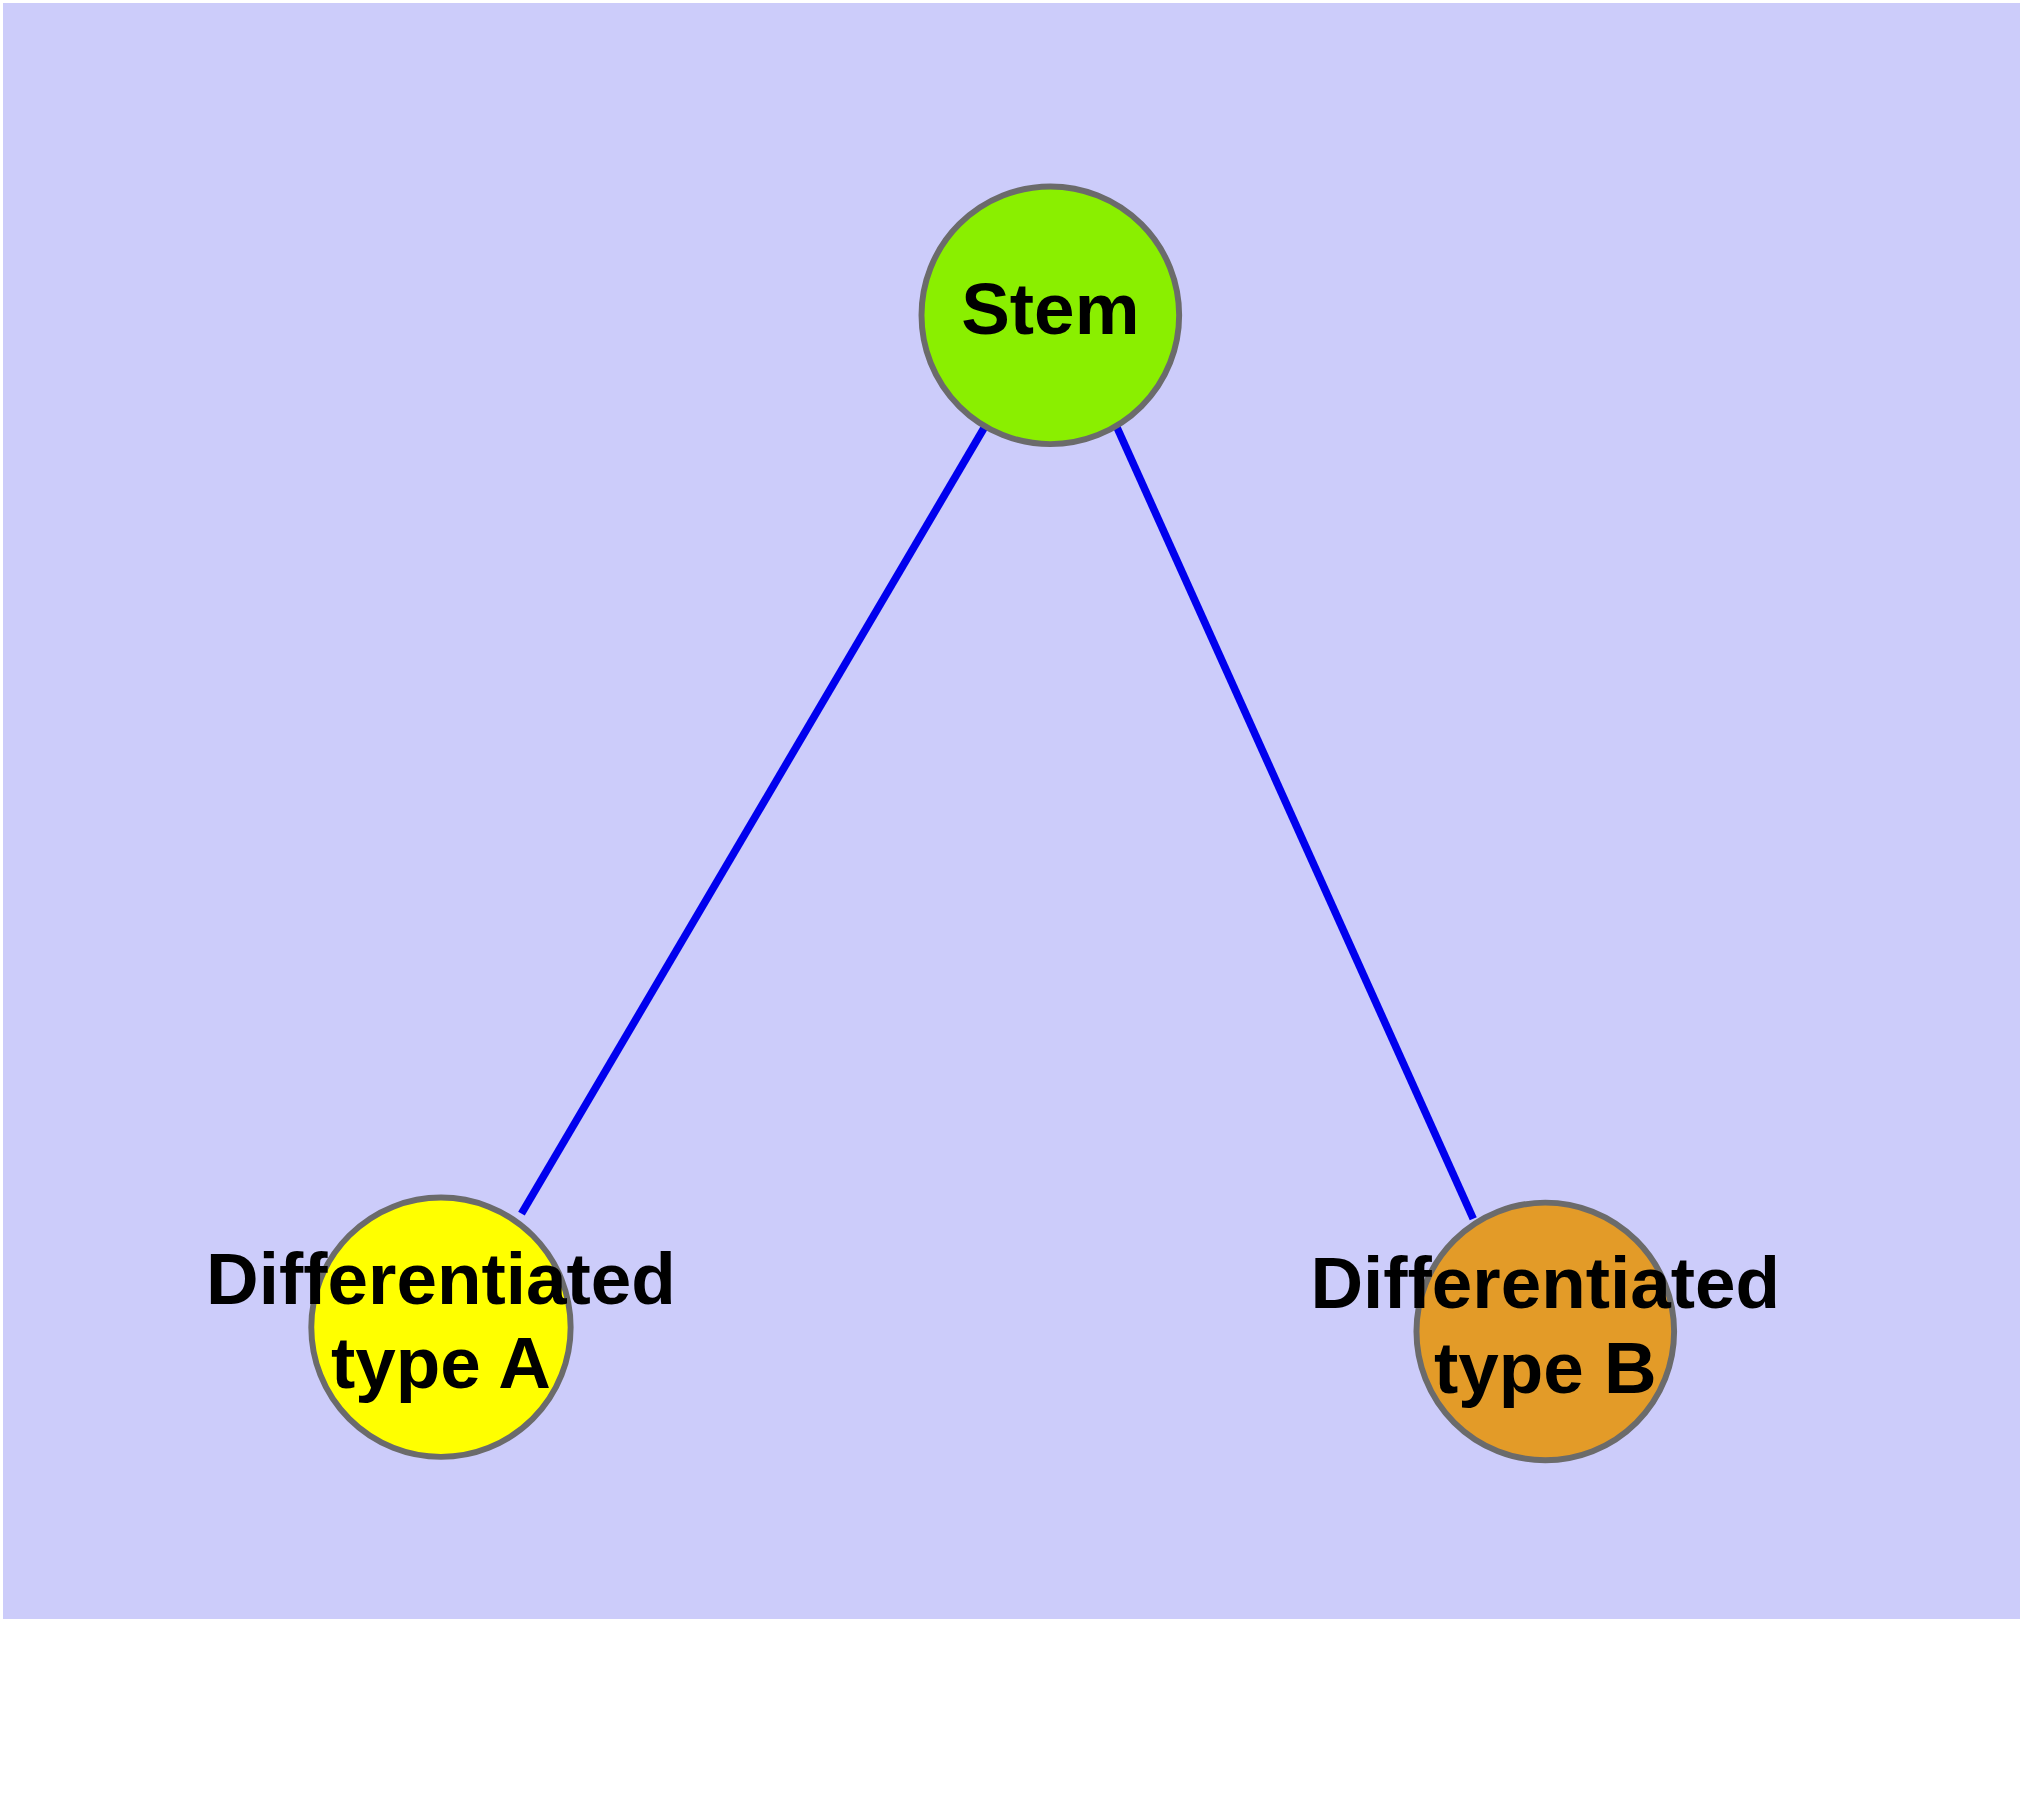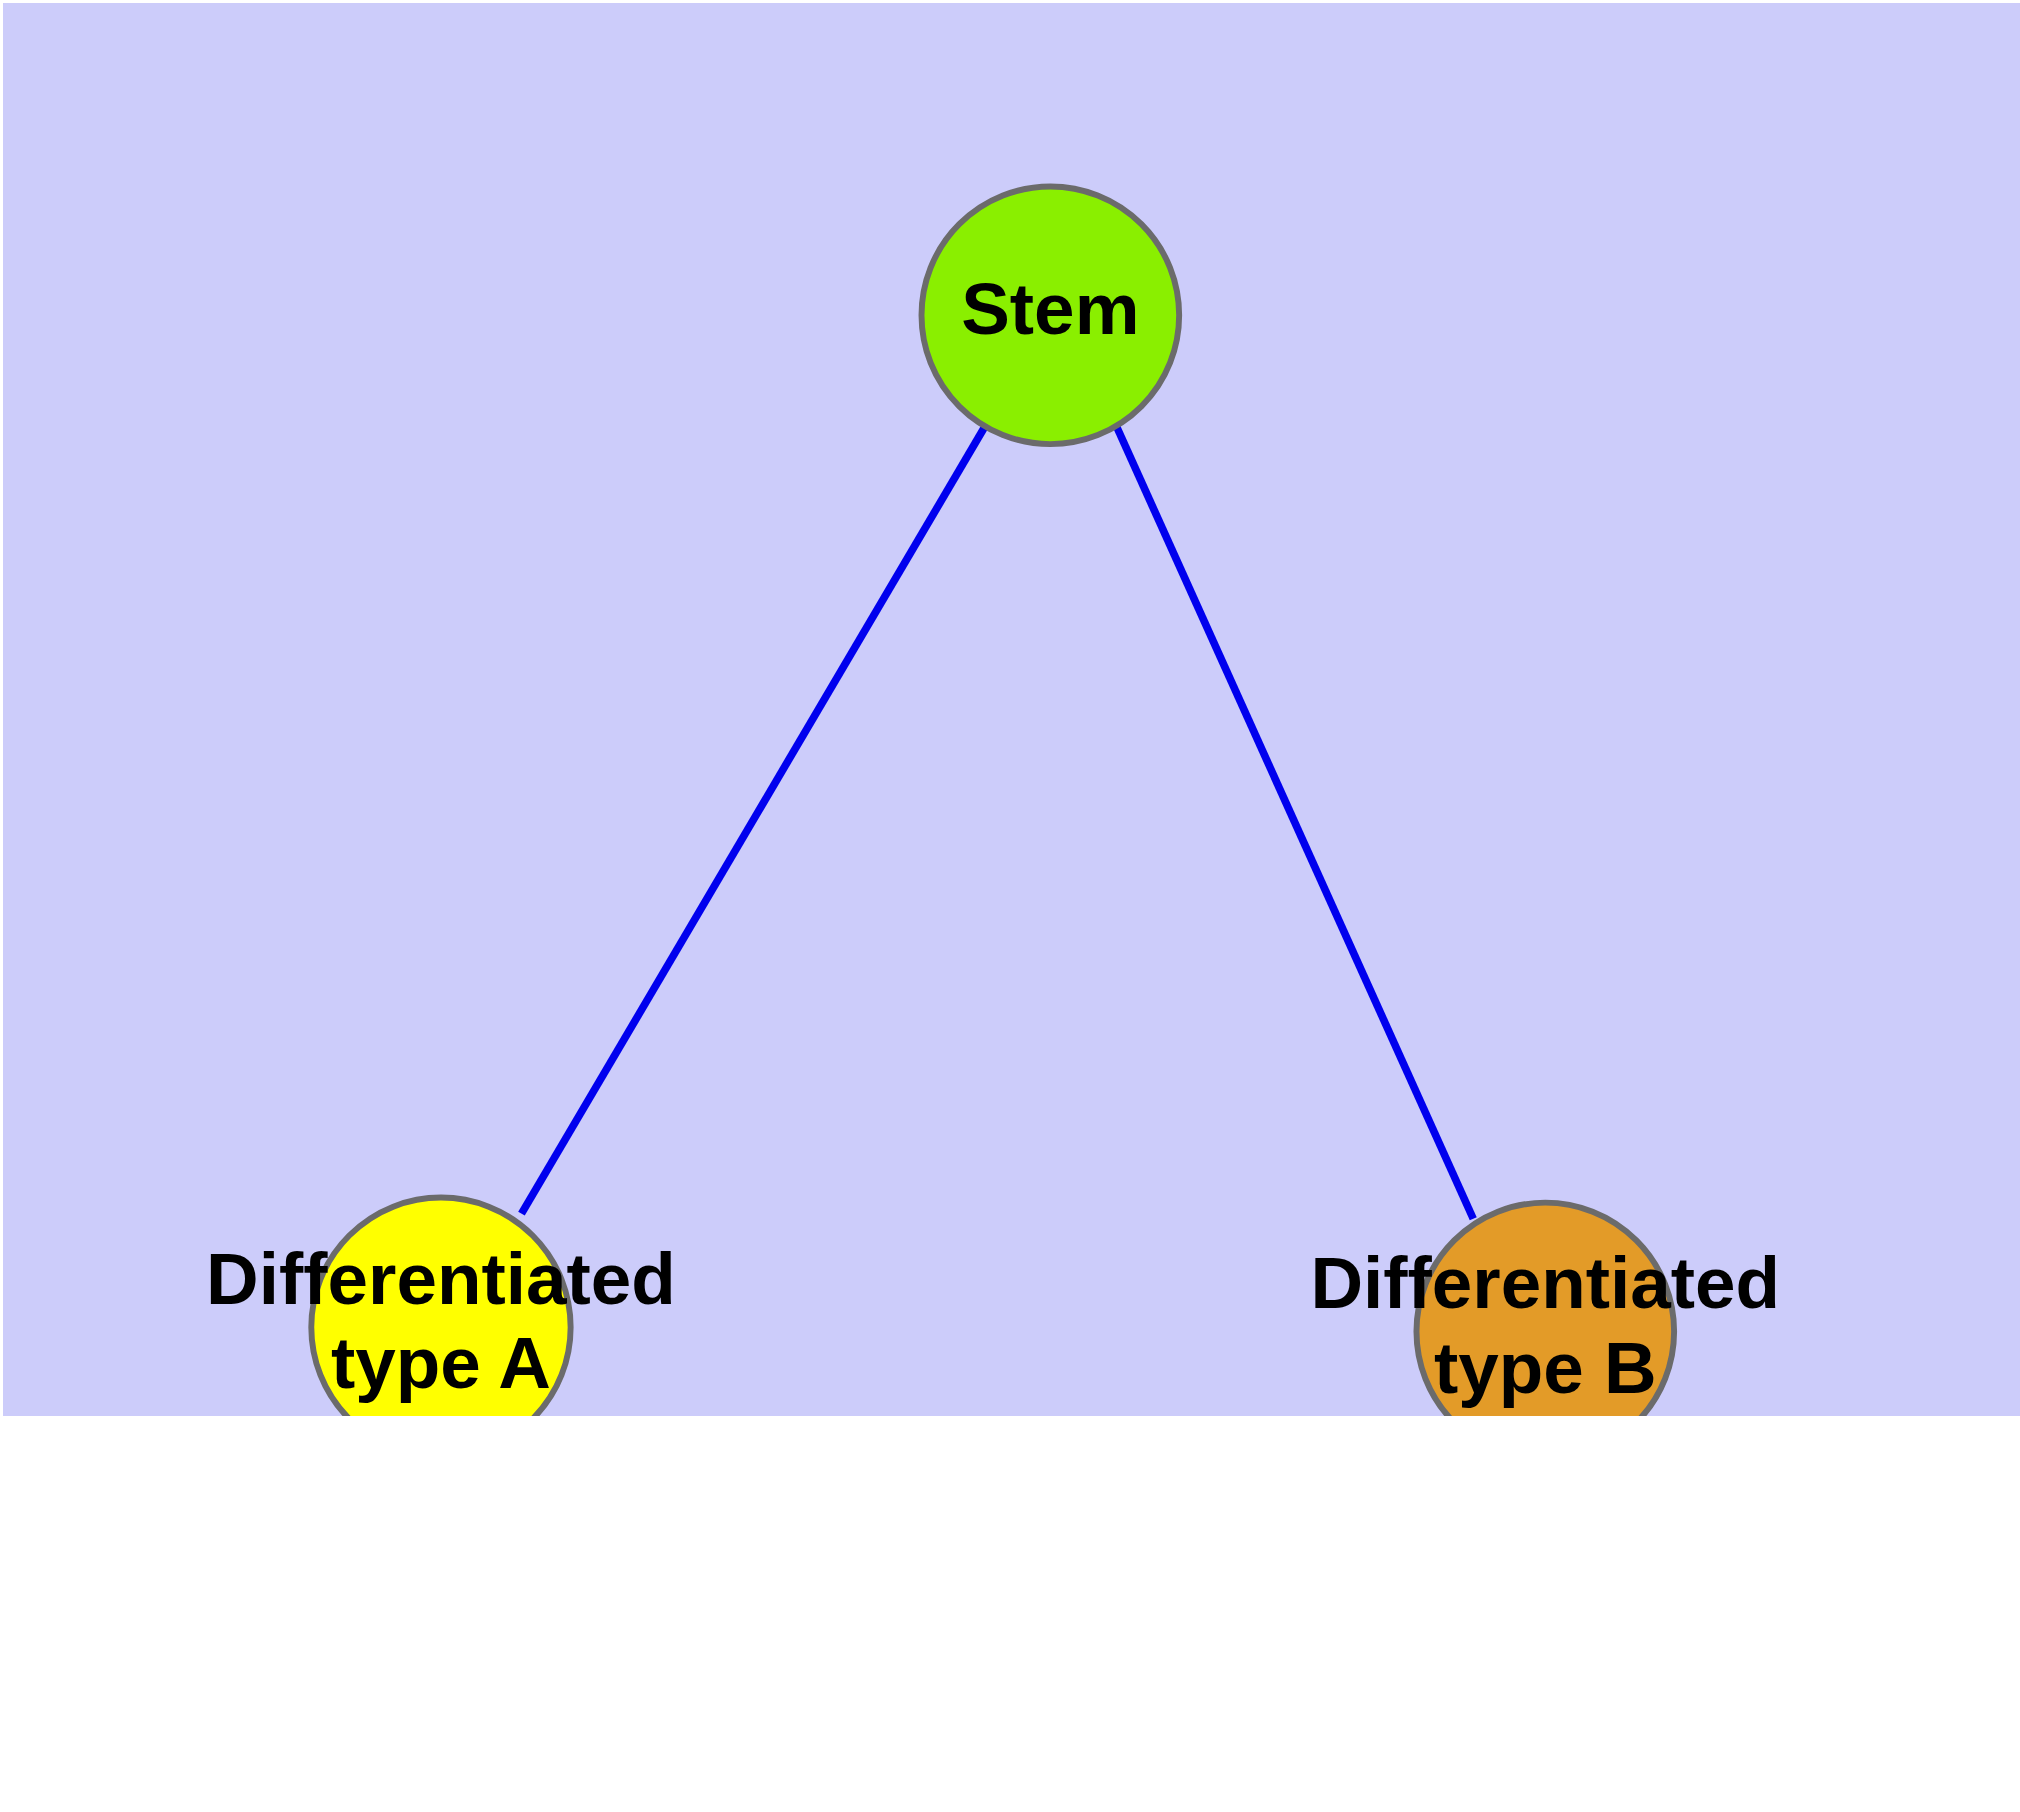--- a/index.html
+++ b/index.html
@@ -3,21 +3,21 @@
 <meta charset="utf-8">
 <style>
   html, body {
     margin: 0;
     padding: 0;
     background: #ffffff;
   }
   #canvas {
     position: relative;
     width: 2021px;
-    height: 1416px;
+    height: 1619px;
     background: #ffffff;
     overflow: hidden;
     font-family: "Liberation Sans", sans-serif;
   }
   #plot-area {
     position: absolute;
     left: 3.4px;
     top: 3.4px;
     width: 2017px;
     height: 1809px;

